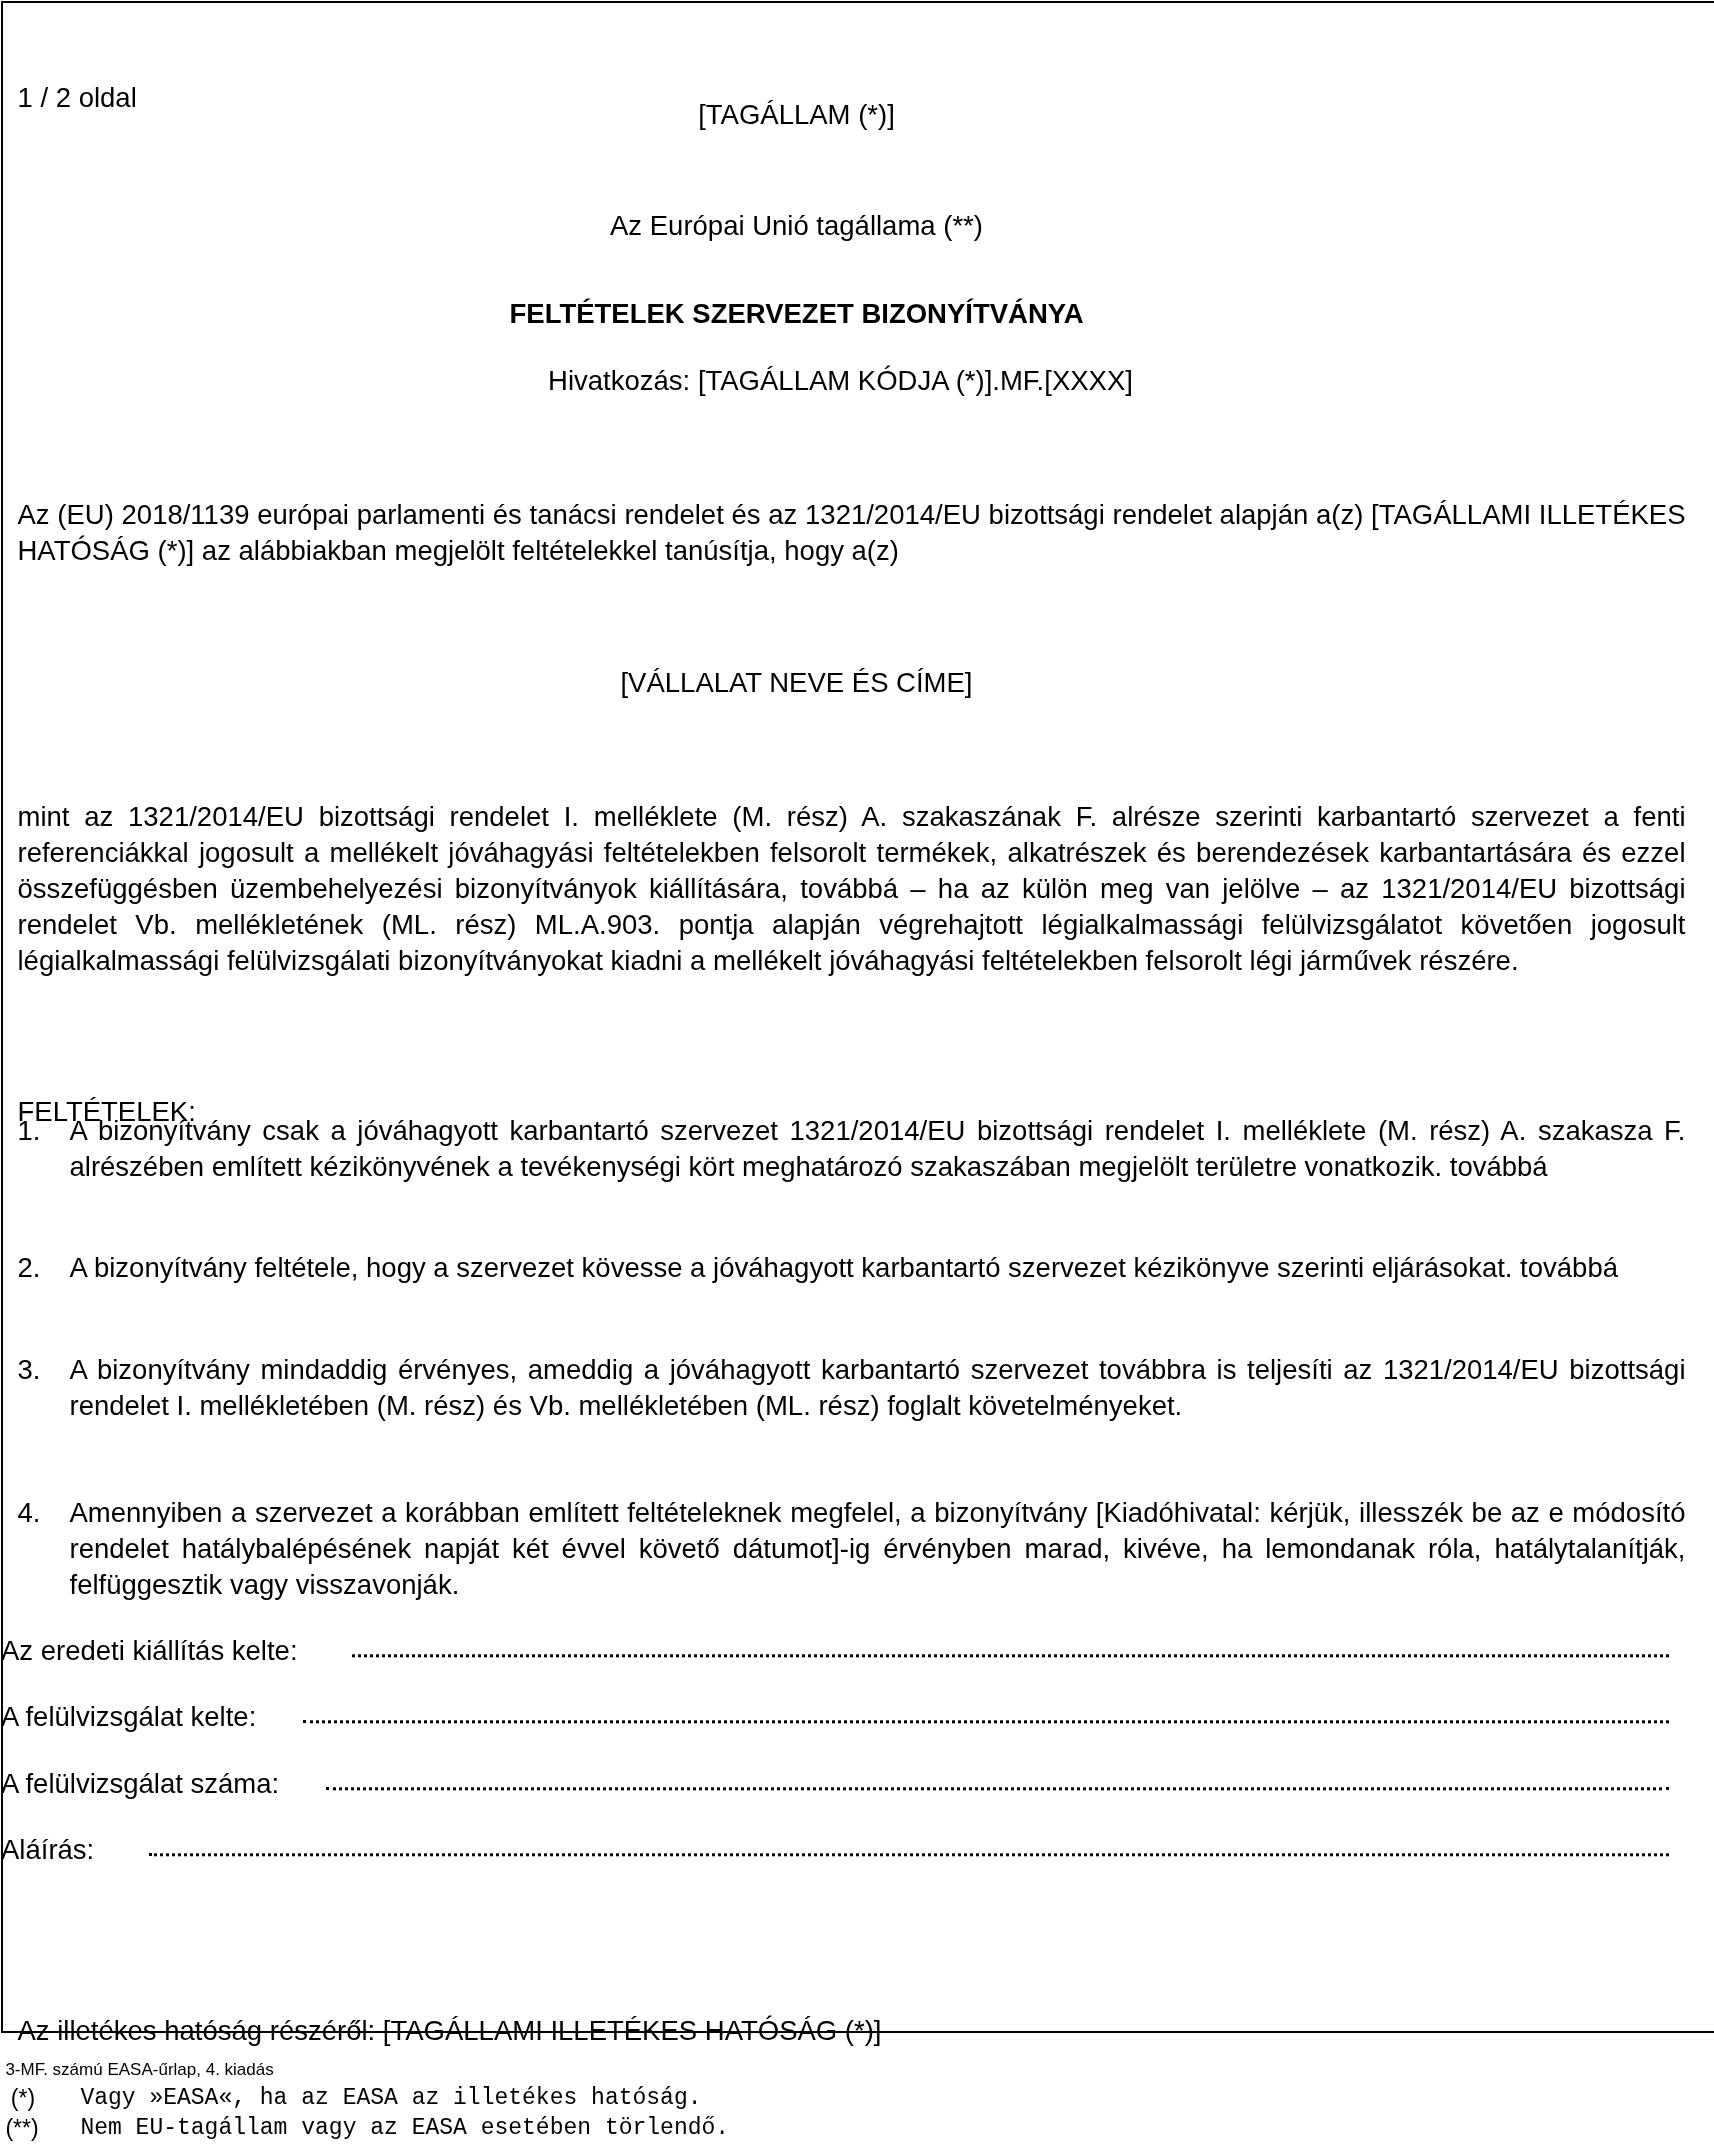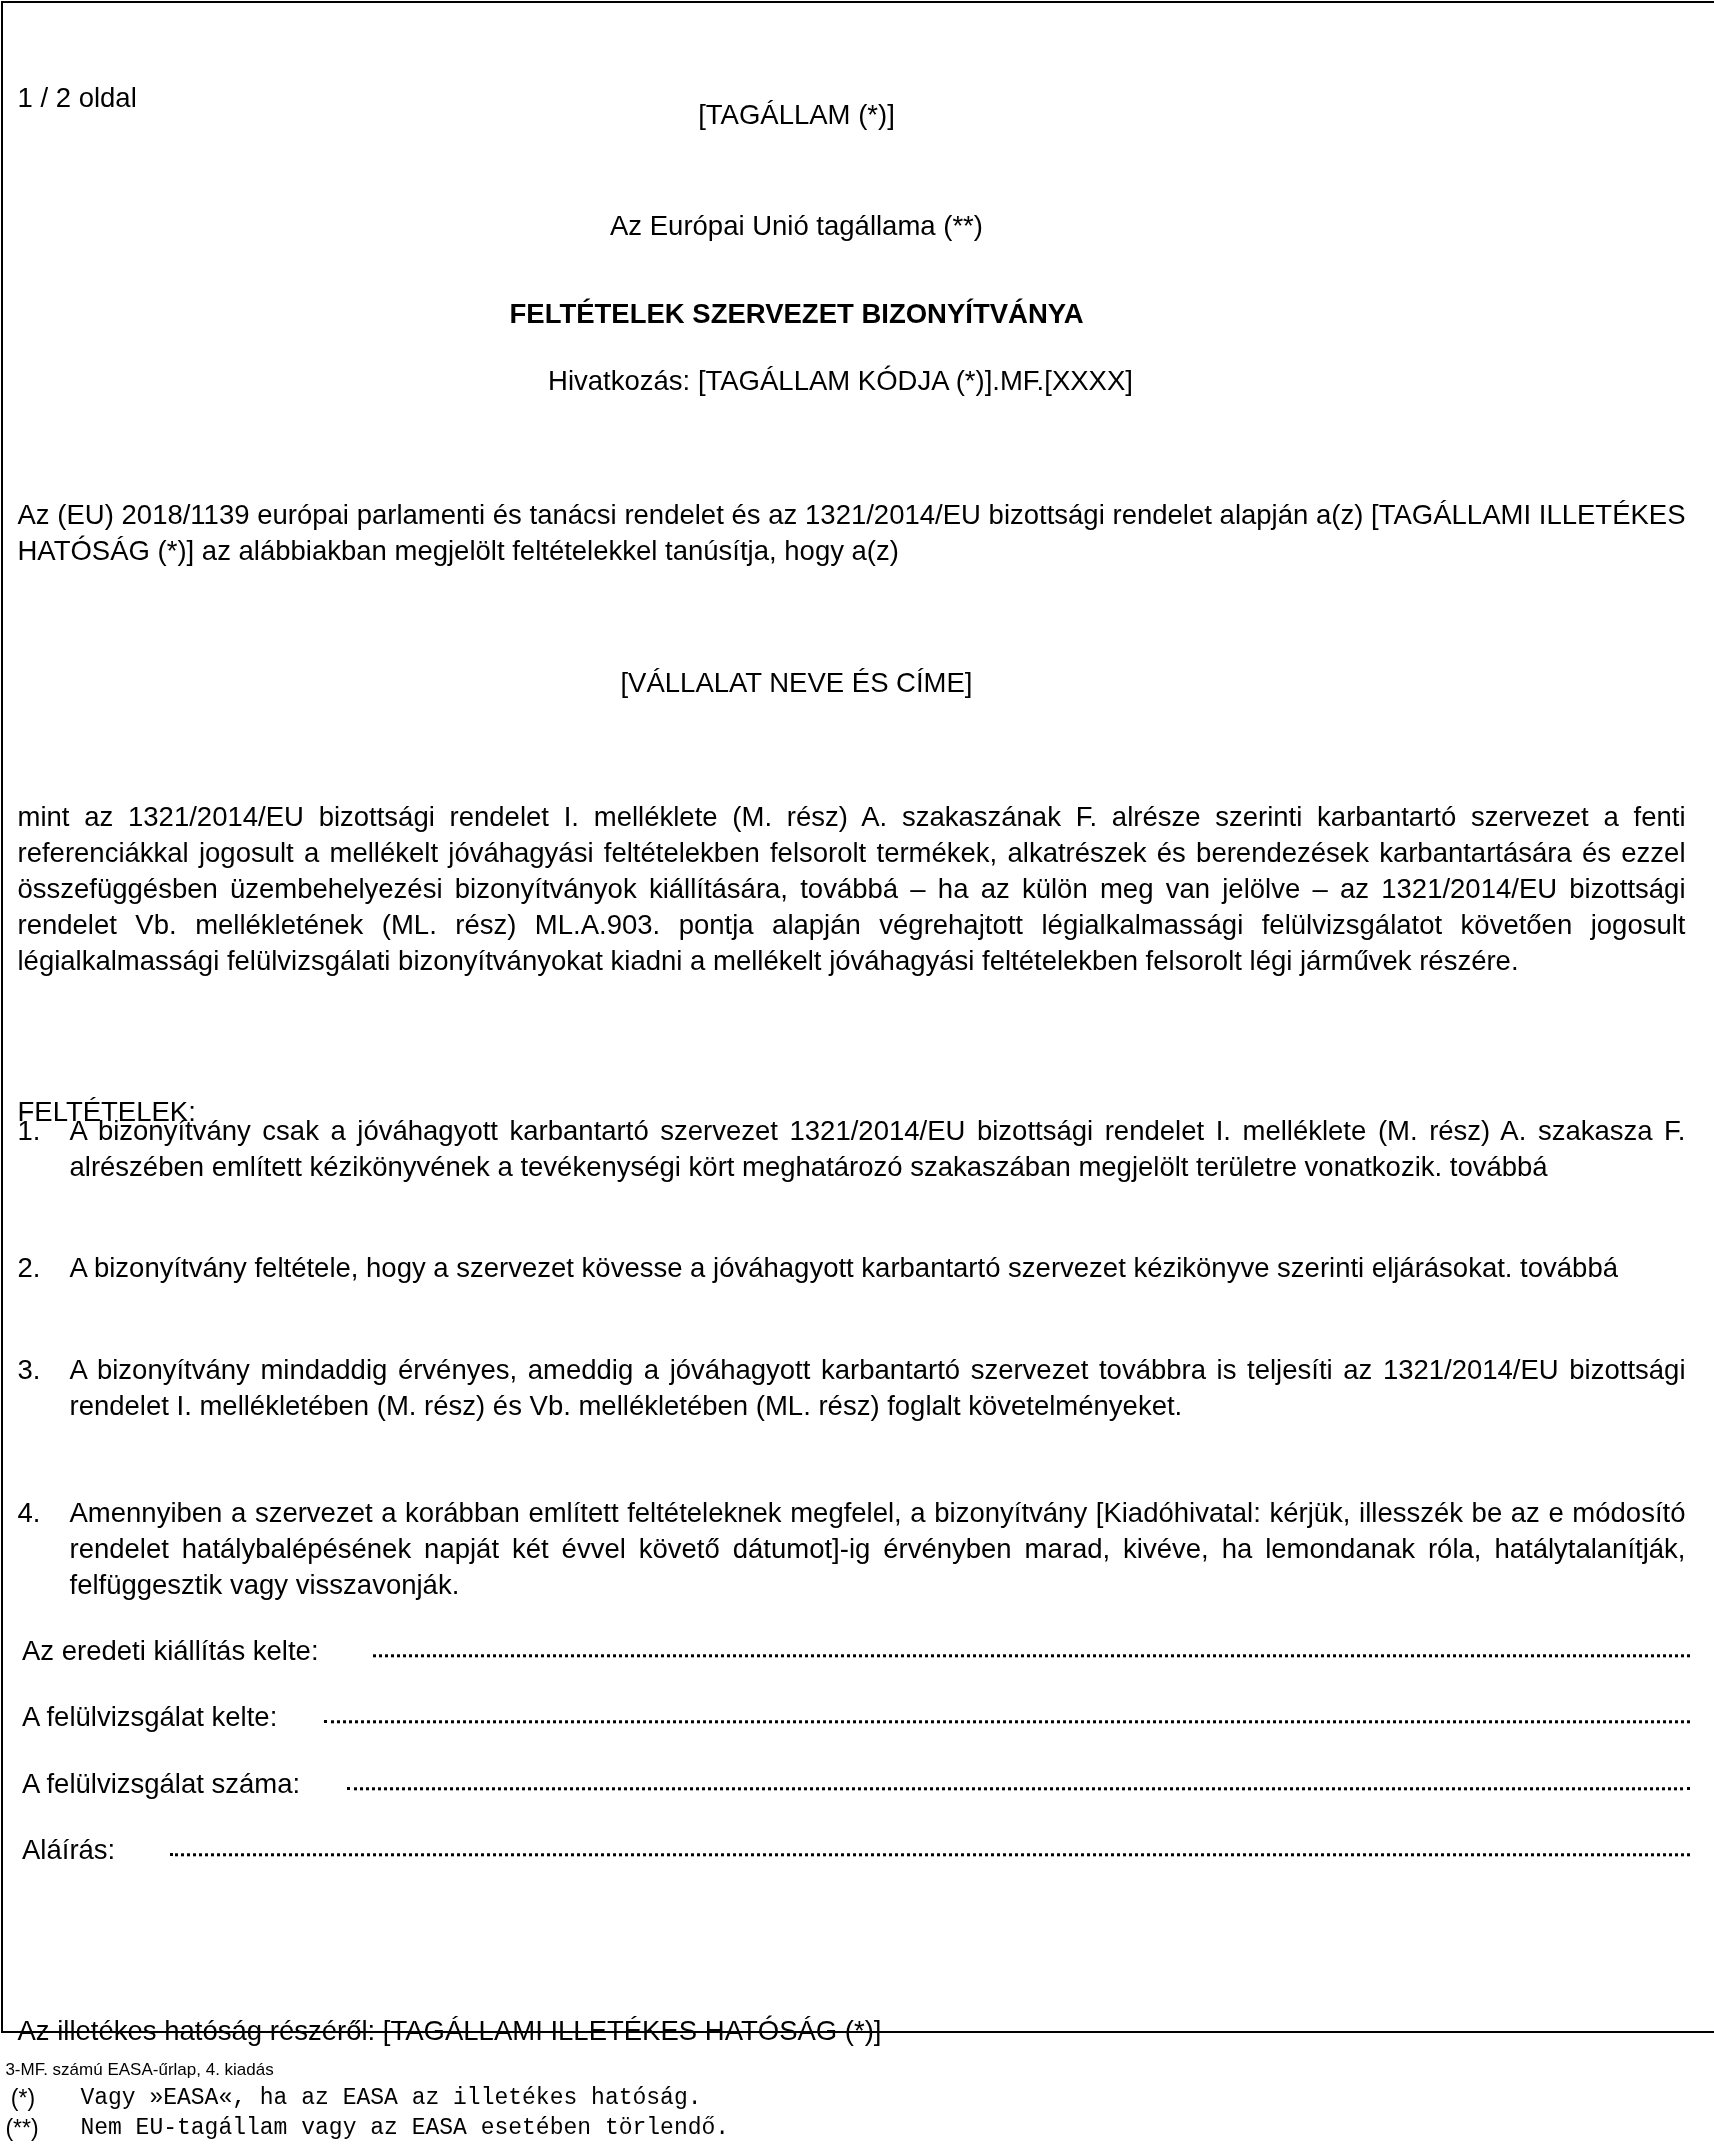--- a/index.html
+++ b/index.html
@@ -60,21 +60,21 @@
   .list-text {
     position: absolute;
     left: 52px;
     width: 1616px;
     text-align: justify;
     text-align-last: left;
     white-space: normal;
   }
   .field-row {
     position: absolute;
-    left: 22px;
+    left: 1px;
     width: 1668px;
     display: flex;
     align-items: baseline;
     white-space: nowrap;
     gap: 37px;
   }
   .field-label { flex: 0 0 auto; }
   .field-dots {
     flex: 1 1 auto;
     margin-left: 9.4px;

